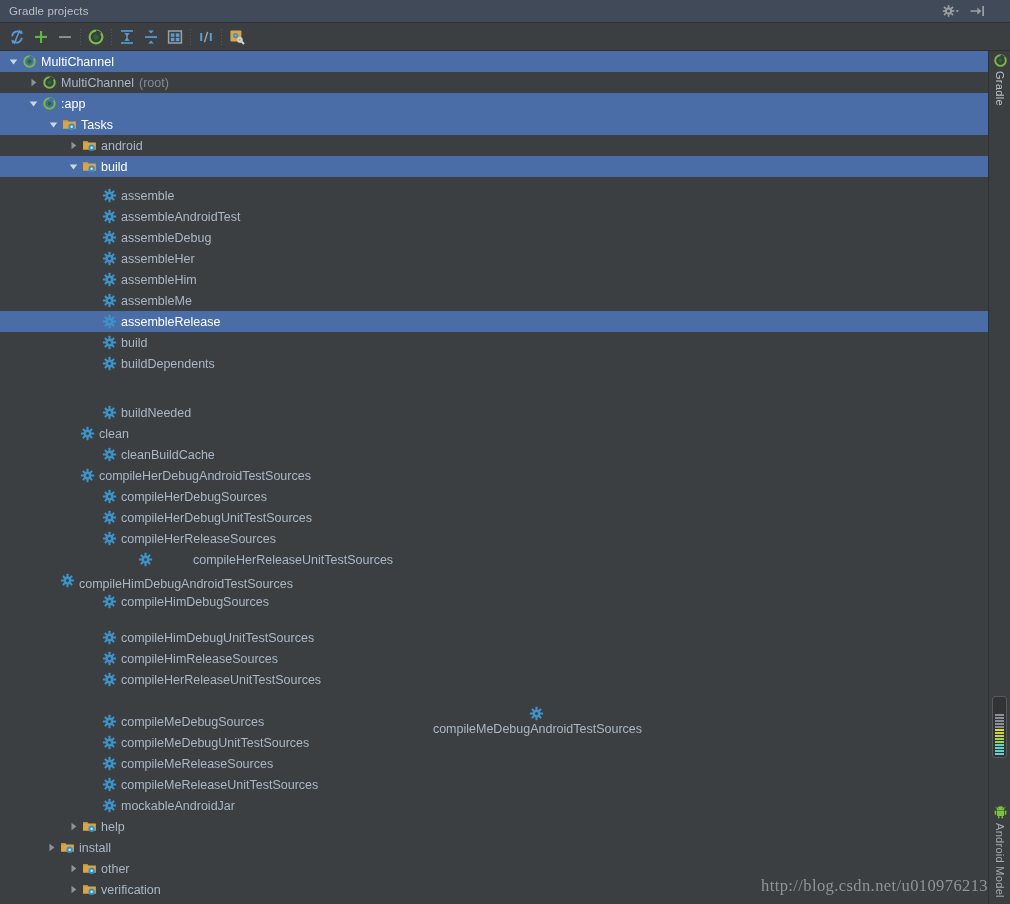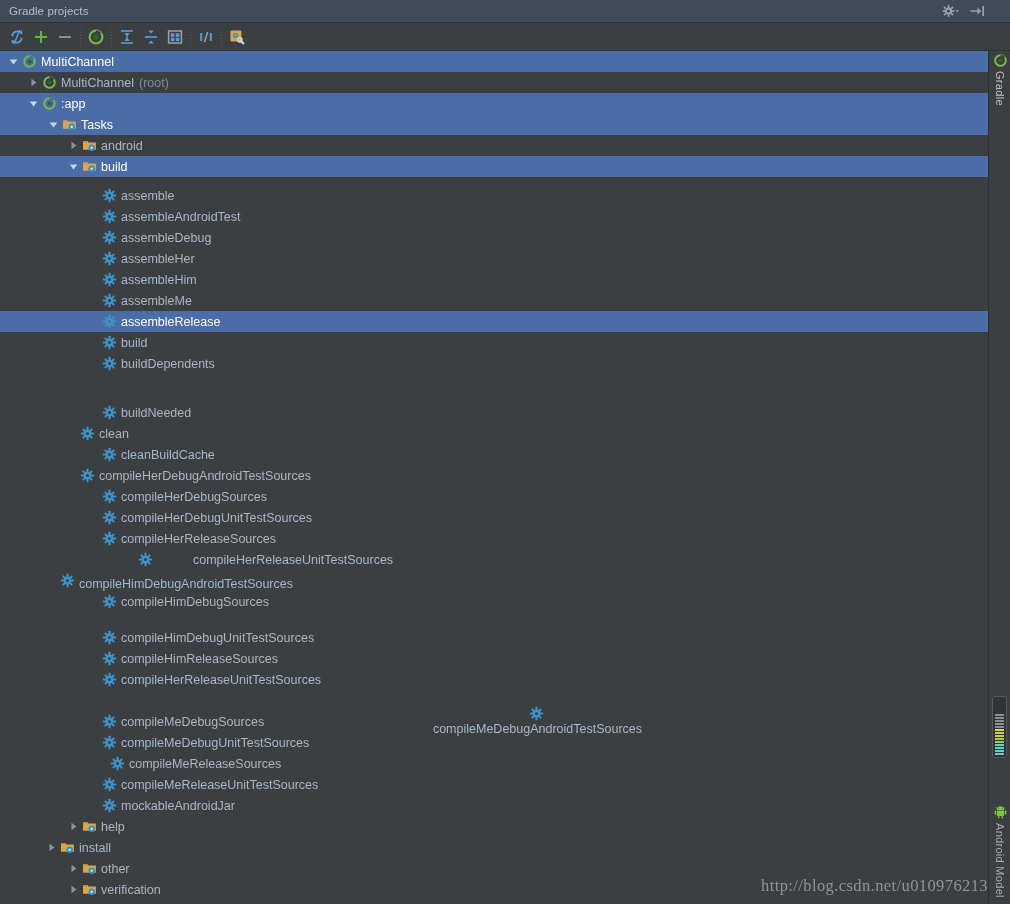--- a/index.html
+++ b/index.html
@@ -922,21 +922,21 @@
                 <rect x="6.9" y="0.9" width="2.2" height="3.3" rx="0.5" transform="rotate(180 8 8)"></rect>
                 <rect x="6.9" y="0.9" width="2.2" height="3.3" rx="0.5" transform="rotate(225 8 8)"></rect>
                 <rect x="6.9" y="0.9" width="2.2" height="3.3" rx="0.5" transform="rotate(270 8 8)"></rect>
                 <rect x="6.9" y="0.9" width="2.2" height="3.3" rx="0.5" transform="rotate(315 8 8)"></rect>
               </g>
               <circle cx="8" cy="8" r="1.6" fill="#3c3f41"></circle>
             </svg>
           </span>
           <span class="label">compileMeDebugUnitTestSources</span>
         </div>
-        <div class="row" style="padding-left: 86px; margin-left: 8px;">
+        <div class="row" style="padding-left: 86px;">
           <span class="twisty">
             <span></span>
           </span>
           <span class="icon">
             <svg width="15" height="15" viewBox="0 0 16 16">
               <g fill="#3d93c9">
                 <circle cx="8" cy="8" r="4.3"></circle>
                 <rect x="6.9" y="0.9" width="2.2" height="3.3" rx="0.5" transform="rotate(0 8 8)"></rect>
                 <rect x="6.9" y="0.9" width="2.2" height="3.3" rx="0.5" transform="rotate(45 8 8)"></rect>
                 <rect x="6.9" y="0.9" width="2.2" height="3.3" rx="0.5" transform="rotate(90 8 8)"></rect>

